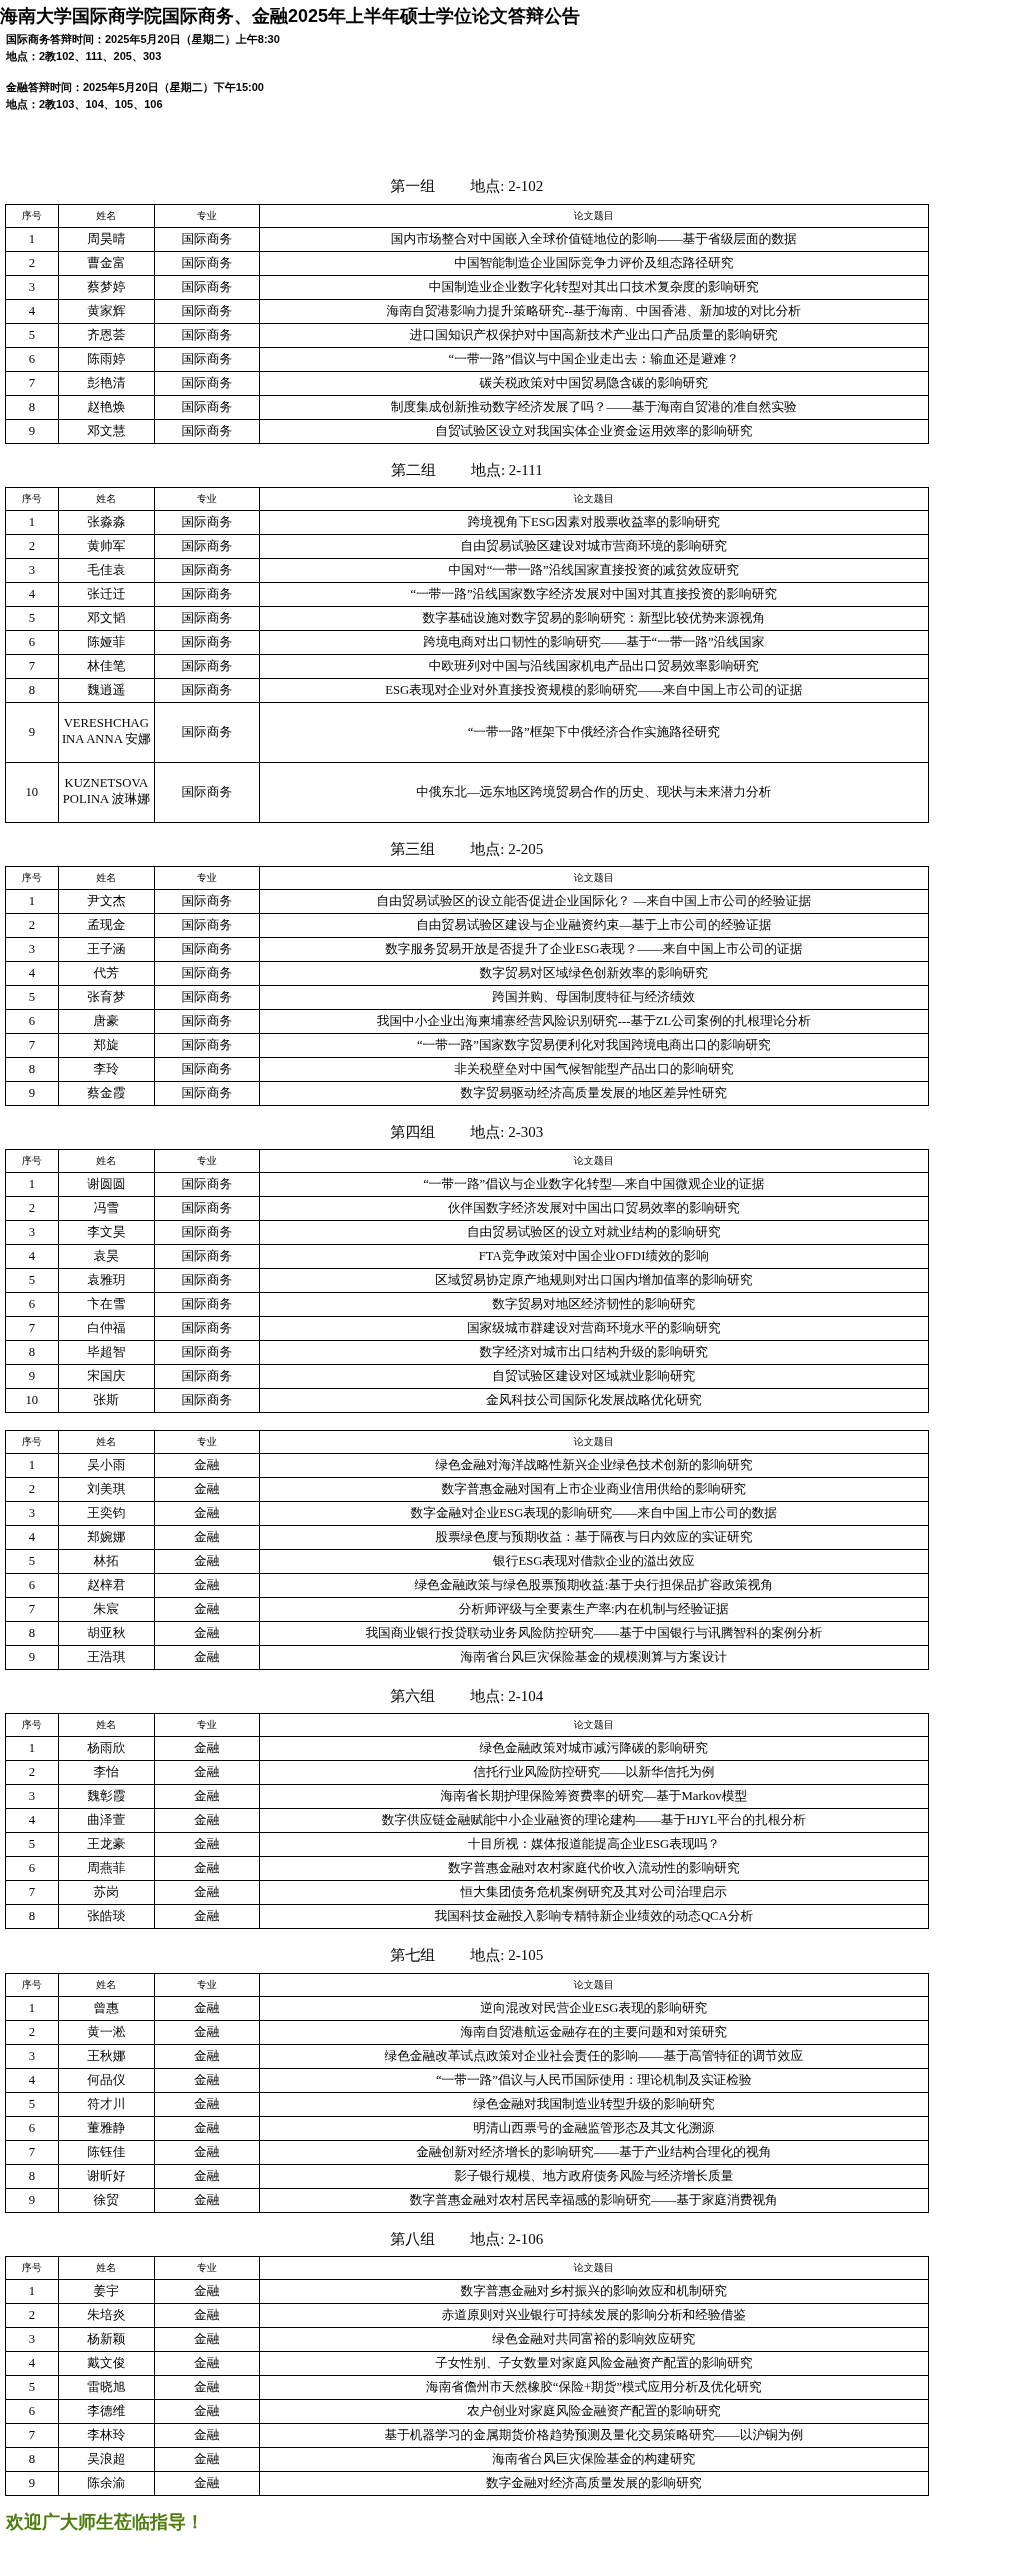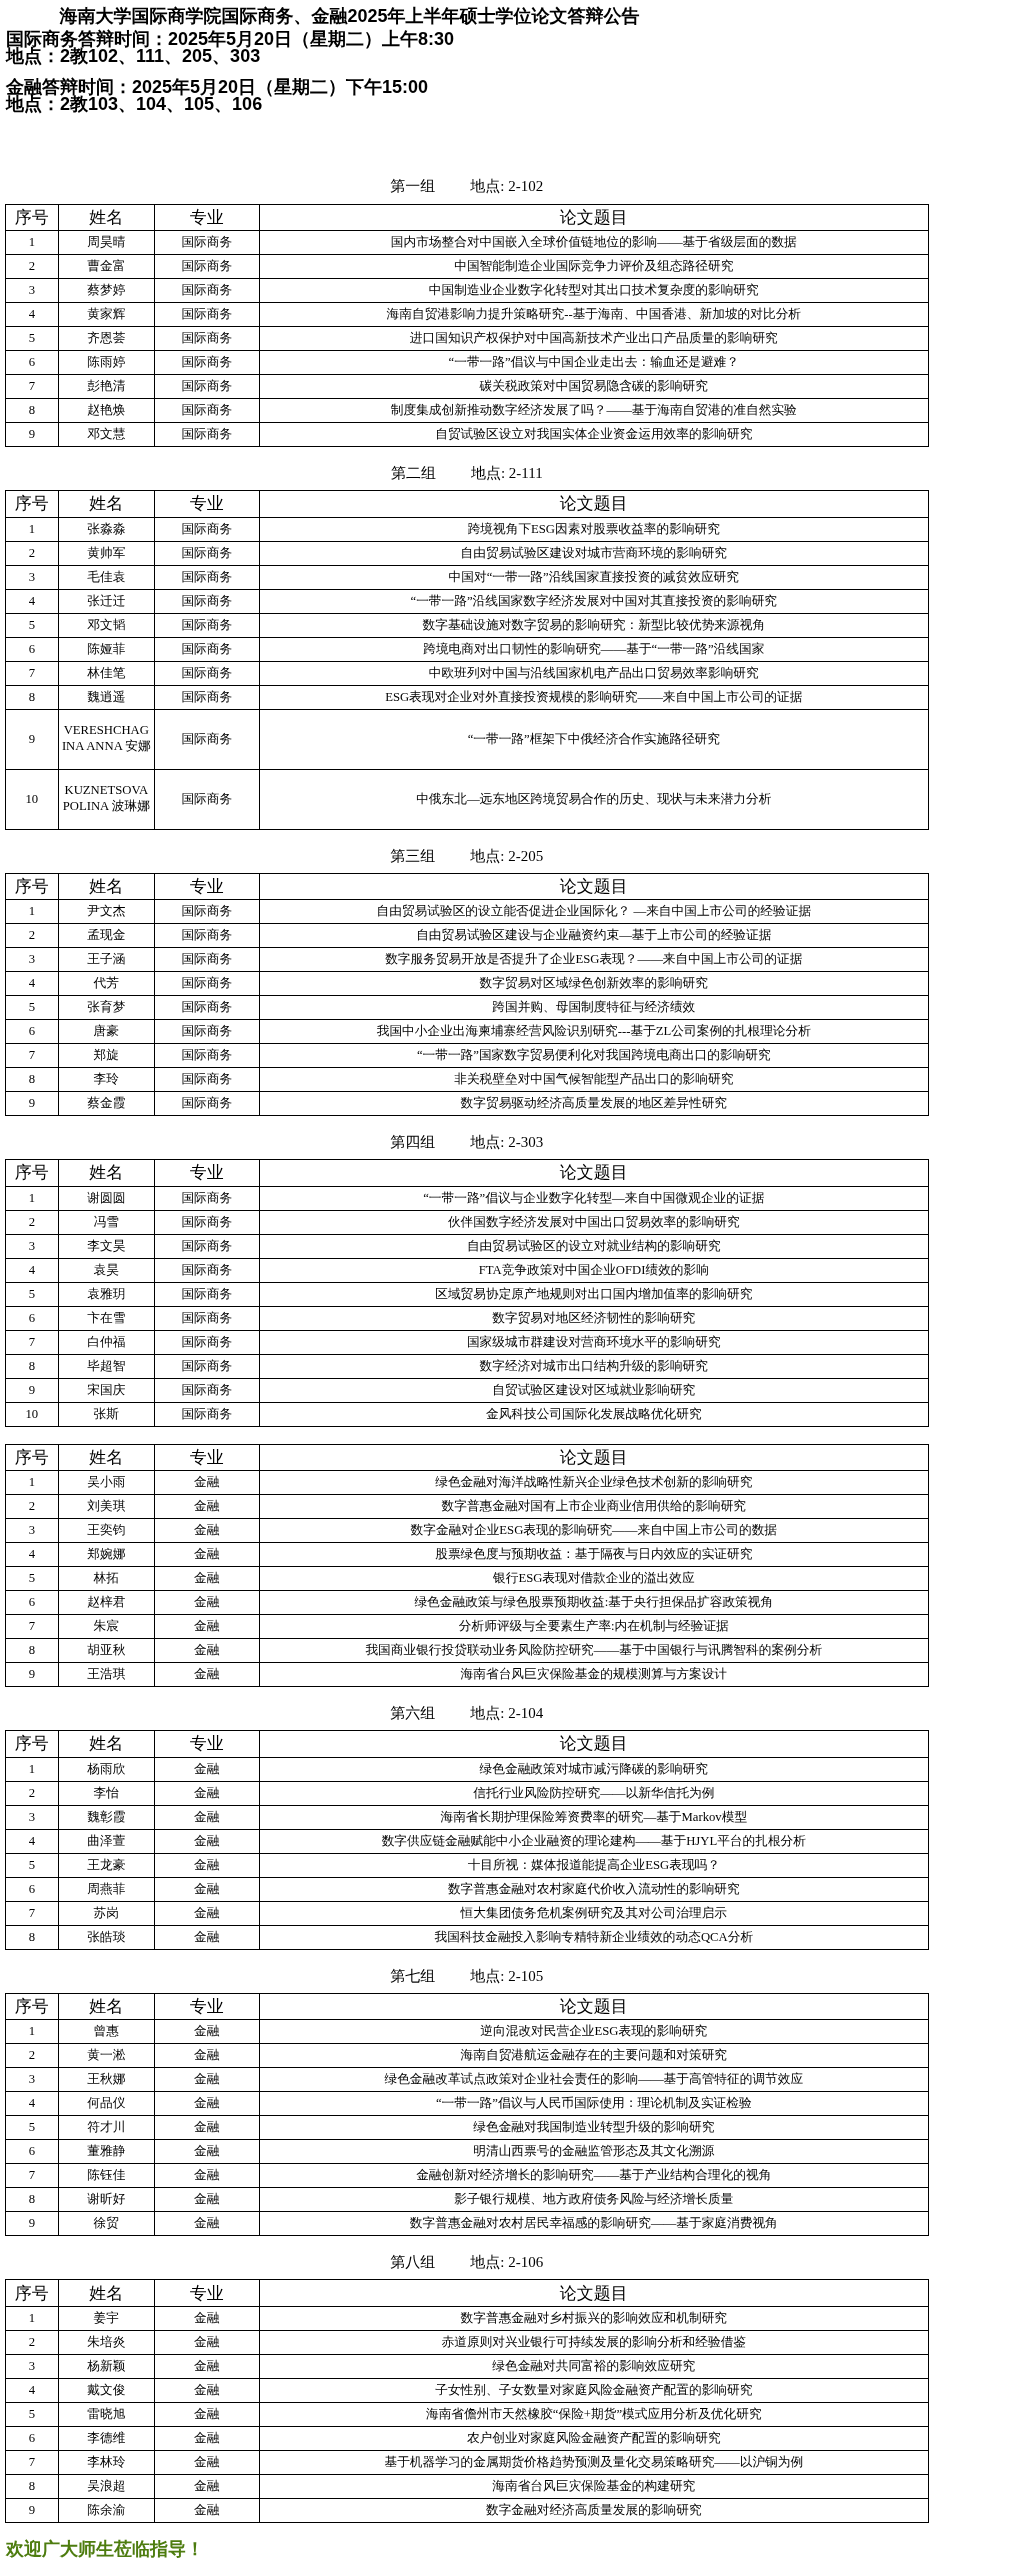--- a/index.html
+++ b/index.html
@@ -2,27 +2,27 @@
 <html style="font-size:9.6px"><head>
 <meta charset="utf-8">
 <style>
   html, body { margin:0; padding:0; background:#ffffff; }
   body {
     width:1028px; height:2576px; overflow:hidden;
     font-family:"Liberation Serif", serif; color:#000;
   }
   .page { padding-top:4.8px; }
   .main-title {
-    width:699px; text-align:center;
+    width:699px; text-align:left;
     font-family:"Liberation Sans", sans-serif; font-weight:bold;
     font-size:18px; line-height:1.25; margin-bottom:3.6px;
   }
   .meta-block {
     font-family:"Liberation Sans", sans-serif; font-weight:bold;
-    font-size:18px; line-height:17px; padding-left:6px;
+    font-size:11px; line-height:17px; padding-left:6px;
   }
   .meta-block.second { margin-top:14.5px; }
   #groups { margin-left:4.8px; }
   .group-section { margin-top:17px; }
   .group-section.first { margin-top:64px; }
   .group-title {
     width:924px; text-align:center;
     font-family:"Liberation Serif", serif; font-weight:normal;
     font-size:15px; margin-bottom:7.2px;
   }
@@ -31,21 +31,21 @@
     border-collapse:collapse; width:924px; table-layout:fixed;
     border:1.8px solid #000; font-family:"Liberation Serif", serif;
   }
   col.c-no { width:53px; }
   col.c-name { width:96px; }
   col.c-major { width:105px; }
   th, td {
     border:1.2px solid #000; text-align:center; vertical-align:middle;
     padding:1.2px 3px; box-sizing:border-box; overflow-wrap:break-word;
   }
-  thead th { height:23px; font-size:17px; font-weight:normal; }
+  thead th { height:23px; font-size:10px; font-weight:normal; }
   tbody td { height:24px; font-size:12.7px; }
   tr.tall td { height:60px; }
   .footer {
     margin:14.5px 0 0 6px;
     font-family:"Liberation Sans", sans-serif; font-weight:bold;
     font-size:18px;
   }
 </style>
 </head>
 <body>

